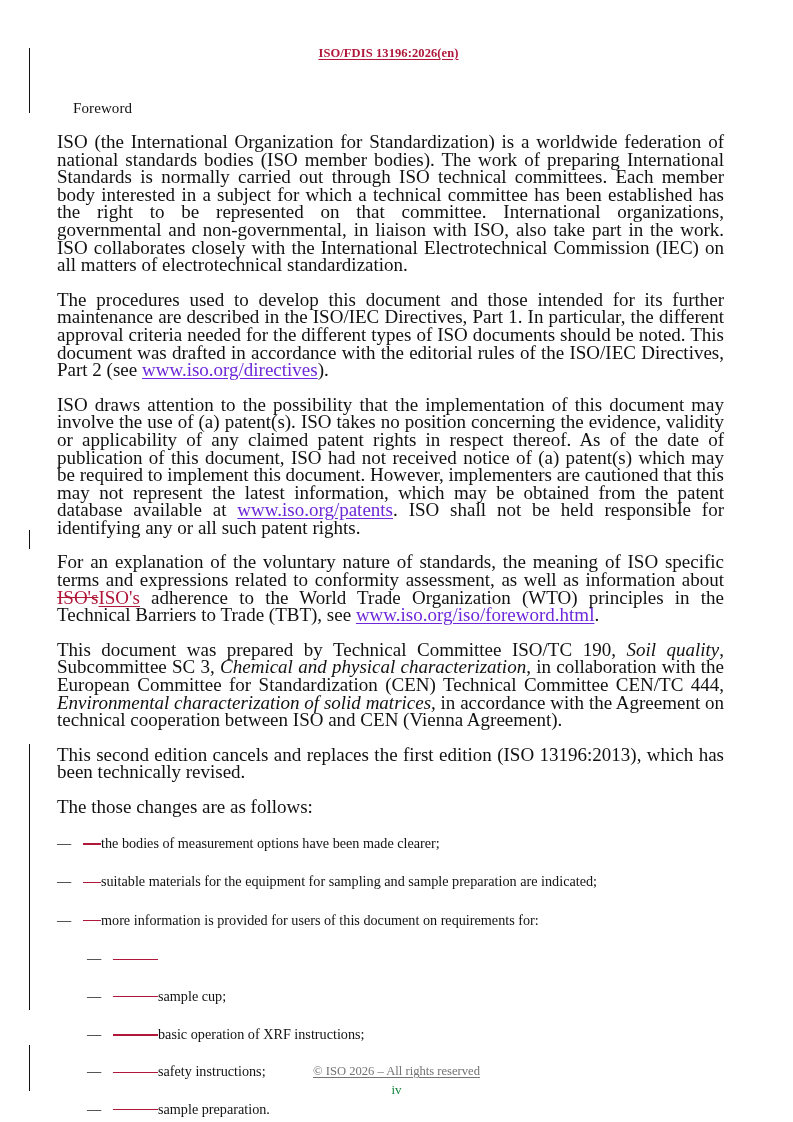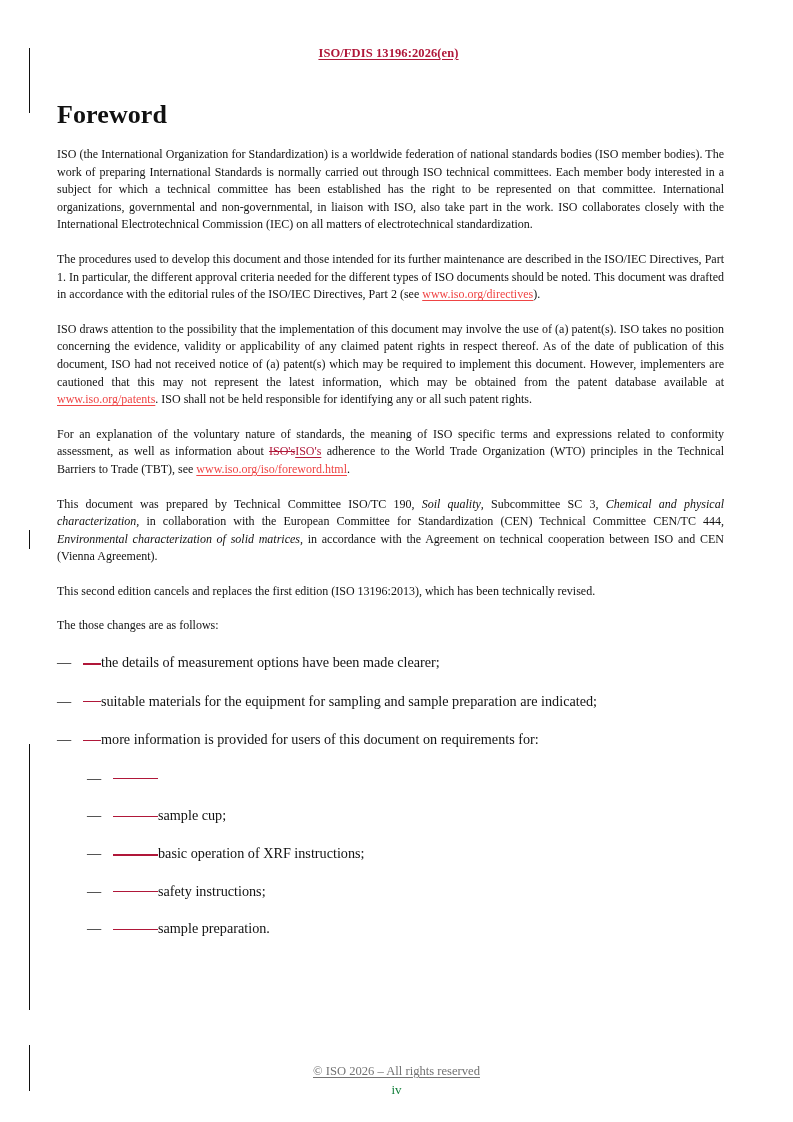--- a/index.html
+++ b/index.html
@@ -40,39 +40,39 @@
 
   
   .content {
     position: absolute;
     left: 57px;
     top: 100px;
     width: 683px;
   }
 
   h1.section-title {
-    font-size: 26px;
-    font-weight: bold;
-    margin: 0 0 16px 0;
+    font-size: 15px;
+    font-weight: normal;
+    margin: 0 0 16px 16px;
     letter-spacing: .1px;
   }
 
   p.para {
-    font-size: 12px;
+    font-size: 19px;
     line-height: 17.6px;
     text-align: justify;
     margin: 0 16px 17px 0;
     letter-spacing: 0;
   }
   p.para:last-child { margin-bottom: 0; }
 
   .tight { margin-bottom: 15px; }
 
   a.ext-link, .ext-link {
-    color: #ef4444;
+    color: #6d28d9;
     text-underline-offset: 1.5px;
   }
 
   .ital { font-style: italic; }
 
   
   .tc-del {
     color: #b01739;
     text-decoration: line-through;
   }
@@ -193,21 +193,21 @@
 
     <p class="para tight">This second edition cancels and replaces the first edition (ISO 13196:2013), which has been technically revised.</p>
 
     <p class="para tight">The those changes are as follows:</p>
 
     <ul class="dashlist level1">
       <li>
         <span class="li-dash">—</span>
         <span class="li-gap-1"></span>
         <span class="ins-rule w-short thick"></span>
-        <span class="li-text">the details of measurement options have been made clearer;</span>
+        <span class="li-text">the bodies of measurement options have been made clearer;</span>
       </li>
       <li>
         <span class="li-dash">—</span>
         <span class="li-gap-1"></span>
         <span class="ins-rule w-short"></span>
         <span class="li-text">suitable materials for the equipment for sampling and sample preparation are indicated;</span>
       </li>
       <li>
         <span class="li-dash">—</span>
         <span class="li-gap-1"></span>

